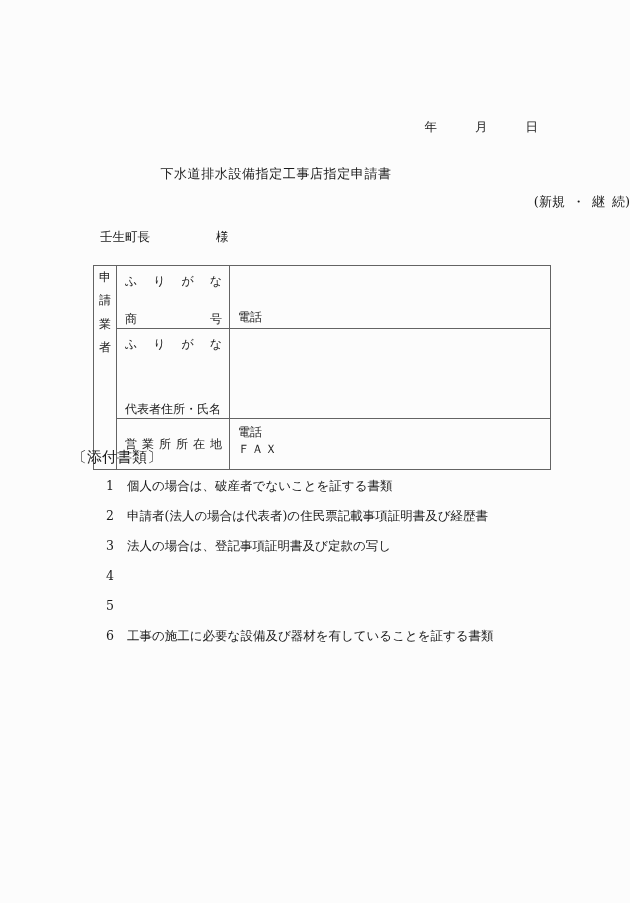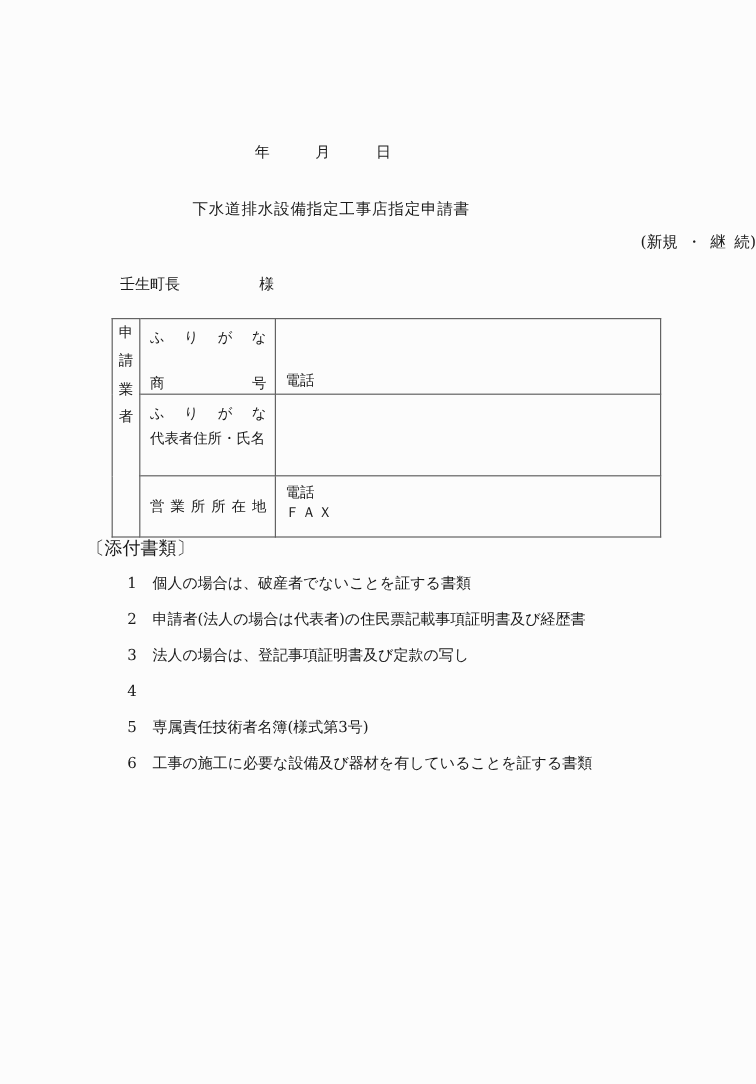--- a/index.html
+++ b/index.html
@@ -31,21 +31,21 @@
     letter-spacing: 0.4px;
     white-space: nowrap;
   }
 
   
   .date-row {
     position: absolute;
     left: 0;
     top: 119px;
     width: 630px;
-    text-align: center;
+    text-align: right;
     padding-right: 92px;
     box-sizing: border-box;
     font-size: 12.5px;
     white-space: nowrap;
   }
   .date-row .d-unit {
     display: inline-block;
     margin-left: 34px;
   }
   .date-row .d-unit:first-child { margin-left: 0; }
@@ -126,20 +126,21 @@
   .spread {
     display: flex;
     justify-content: space-between;
     padding: 0 7px 0 8px;
     box-sizing: border-box;
   }
   .plain-label {
     padding: 0 7px 0 8px;
     box-sizing: border-box;
     white-space: nowrap;
+    margin-top: 44px;
   }
 
   
   .row1 .label-cell { height: 60px; }
   .row1 .l-top  { padding-top: 7px; }
   .row1 .l-bot  { padding-top: 21px; }
 
   
   .row2 .label-cell { height: 67px; }
   .row2 .l-top  { padding-top: 7px; }
@@ -312,21 +313,20 @@
     </div>
     <div class="attach-item">
       <span class="num">3</span>
       <span class="txt">法人の場合は、登記事項証明書及び定款の写し</span>
     </div>
     <div class="attach-item">
       <span class="num">4</span>
     </div>
     <div class="attach-item">
       <span class="num">5</span>
-      <span class="txt">専属責任技術者名簿(様式第3号)</span>
     </div>
     <div class="attach-item">
       <span class="num">6</span>
       <span class="txt">工事の施工に必要な設備及び器材を有していることを証する書類</span>
     </div>
   </div>
 
 </div>
 
 </body></html>

